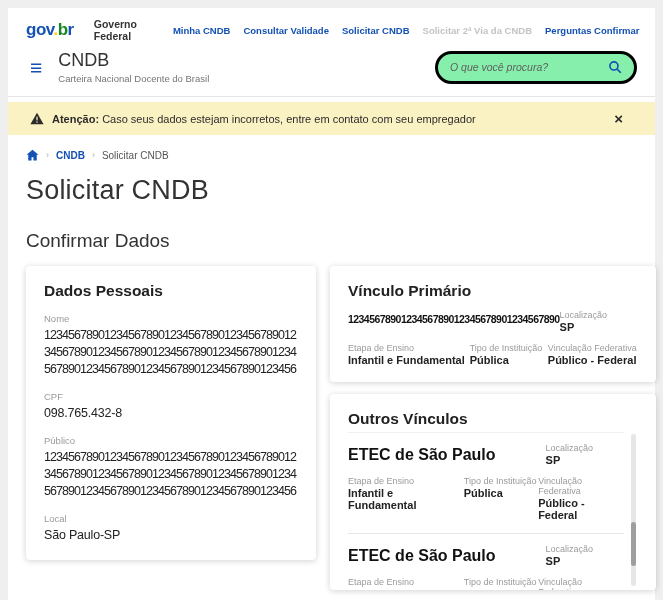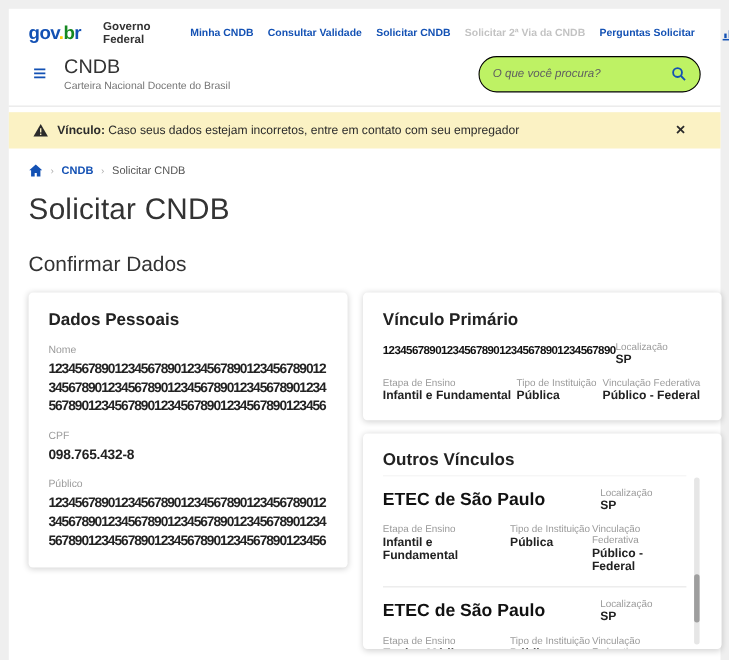--- a/index.html
+++ b/index.html
@@ -33,21 +33,21 @@
   .topnav a.disabled { color: #c3c3c3; cursor: default; }
   .hicons { display: flex; align-items: center; gap: 15px; margin: 0 4px; }
   .hicons .icbtn { background: none; border: none; cursor: pointer; display: flex; align-items: center; padding: 0; }
   .hrow2 { display: flex; align-items: center; padding: 4px 18px 12px 18px; }
   .hamburger { background: none; border: none; color: #1351B4; font-size: 21px; line-height: 1; cursor: pointer; padding: 0 4px; }
   .titleblock { margin-left: 12px; }
   .app-title { font-size: 18px; font-weight: 500; color: #333; }
   .app-subtitle { font-size: 9.5px; color: #757575; margin-top: 2px; }
   .search {
     margin-left: auto; width: 202px; height: 33px;
-    background: #bef264; border: 1px solid #000000; border-radius: 17px;
+    background: #86efac; border: 3px solid #000000; border-radius: 17px;
     display: flex; align-items: center; padding: 0 12px;
   }
   .search input {
     flex: 1; min-width: 0; border: none; background: transparent; outline: none;
     font-family: "Liberation Sans", sans-serif;
     font-size: 10.5px; font-style: italic; color: #555;
   }
   .search input::placeholder { color: #606060; opacity: 1; }
   .search-btn { background: none; border: none; cursor: pointer; display: flex; padding: 0; }
   header { border-bottom: 1px solid #e4e4e4; }
@@ -76,21 +76,21 @@
   .grid { display: grid; grid-template-columns: 290px 1fr; gap: 14px; align-items: start; }
   .card {
     background: #fff; border-radius: 4px;
     box-shadow: 0 1px 6px rgba(0,0,0,0.18);
     padding: 16px 18px;
   }
   .card-title { font-size: 15.5px; font-weight: 700; color: #222; }
   
   .field { margin-top: 13px; }
   .field-label { font-size: 9.5px; color: #9b9b9b; margin-bottom: 3px; }
-  .field-value { font-size: 12.5px; font-weight: 700; color: #222; letter-spacing: -0.2px; line-height: 17px; }
+  .field-value { font-size: 12.5px; font-weight: 400; color: #222; letter-spacing: -0.2px; line-height: 17px; }
   .field-value.long-digits { letter-spacing: -0.95px; word-break: break-all; }
   
   .rightcol { display: flex; flex-direction: column; gap: 12px; }
   .v-rowA { display: flex; align-items: flex-start; margin-top: 10px; }
   .v-numero { flex: 1; min-width: 0; font-size: 10.5px; font-weight: 800; letter-spacing: -0.55px; white-space: nowrap; overflow: hidden; color: #111; padding-top: 3px; }
   .v-nome { flex: 1; min-width: 0; font-size: 16px; font-weight: 800; color: #111; padding-top: 3px; }
   .v-loc { width: 78px; flex-shrink: 0; }
   .mini-label { font-size: 9px; color: #9b9b9b; }
   .mini-value { font-size: 11px; font-weight: 600; color: #222; margin-top: 1px; }
   .v-rowB { display: grid; grid-template-columns: 42% 27% 31%; margin-top: 10px; }
@@ -111,21 +111,21 @@
   <header>
     <div class="hrow1">
       <div class="logo"><span class="lg-gov">gov</span><span class="lg-dot">.</span><span class="lg-b">b</span><span class="lg-r">r</span></div>
       <div class="vdiv"></div>
       <span class="gov-federal">Governo Federal</span>
       <nav class="topnav">
         <a>Minha CNDB</a>
         <a>Consultar Validade</a>
         <a>Solicitar CNDB</a>
         <a class="disabled">Solicitar 2ª Via da CNDB</a>
-        <a>Perguntas Solicitar</a>
+        <a>Perguntas Confirmar</a>
       </nav>
       <div class="vdiv"></div>
       <div class="hicons">
         <button class="icbtn">
           <svg width="15" height="15" viewBox="0 0 16 16">
               <rect x="1" y="13.2" width="14" height="1.5" fill="#1351B4"></rect>
               <rect x="2.6" y="8" width="2.3" height="4.4" fill="#1351B4"></rect>
               <rect x="6.9" y="4.8" width="2.3" height="7.6" fill="#1351B4"></rect>
               <rect x="11.2" y="9.4" width="2.3" height="3" fill="#1351B4"></rect>
             </svg>
@@ -153,21 +153,21 @@
   </header>
 
   <div class="banner">
     <span>
       <svg width="14" height="13" viewBox="0 0 16 15">
           <path fill="#2b2b2b" d="M8 0.8L15.6 14H0.4z"></path>
           <rect x="7.3" y="5.3" width="1.4" height="4.4" fill="#FBF2C4"></rect>
           <rect x="7.3" y="10.9" width="1.4" height="1.5" fill="#FBF2C4"></rect>
         </svg>
     </span>
-    <span class="txt"><b>Vínculo:</b> <span>Caso seus dados estejam incorretos, entre em contato com seu empregador</span></span>
+    <span class="txt"><b>Atenção:</b> <span>Caso seus dados estejam incorretos, entre em contato com seu empregador</span></span>
     <button class="banner-close">×</button>
   </div>
 
   <div class="content">
 
     <div class="breadcrumb">
       <a>
         <svg width="13" height="12" viewBox="0 0 16 15">
             <path fill="#1351B4" d="M8 0.8L0.6 7.2h2.1V14.4h4.1v-4.2h2.4v4.2h4.1V7.2h2.1z"></path>
           </svg>
@@ -190,20 +190,24 @@
           <div class="field-value long-digits">123456789012345678901234567890123456789012345678901234567890123456789012345678901234567890123456789012345678901234567890123456</div>
         </div>
         <div class="field">
           <div class="field-label">CPF</div>
           <div class="field-value">098.765.432-8</div>
         </div>
         <div class="field">
           <div class="field-label">Público</div>
           <div class="field-value long-digits">123456789012345678901234567890123456789012345678901234567890123456789012345678901234567890123456789012345678901234567890123456</div>
         </div>
+        <div class="field">
+          <div class="field-label">Local</div>
+          <div class="field-value">São Paulo-SP</div>
+        </div>
       </div>
 
       <div class="rightcol">
 
         <div class="card">
           <div class="card-title">Vínculo Primário</div>
           <div class="v-rowA">
             <div class="v-numero">1234567890123456789012345678901234567890</div>
             <div class="v-loc">
               <div class="mini-label">Localização</div>

